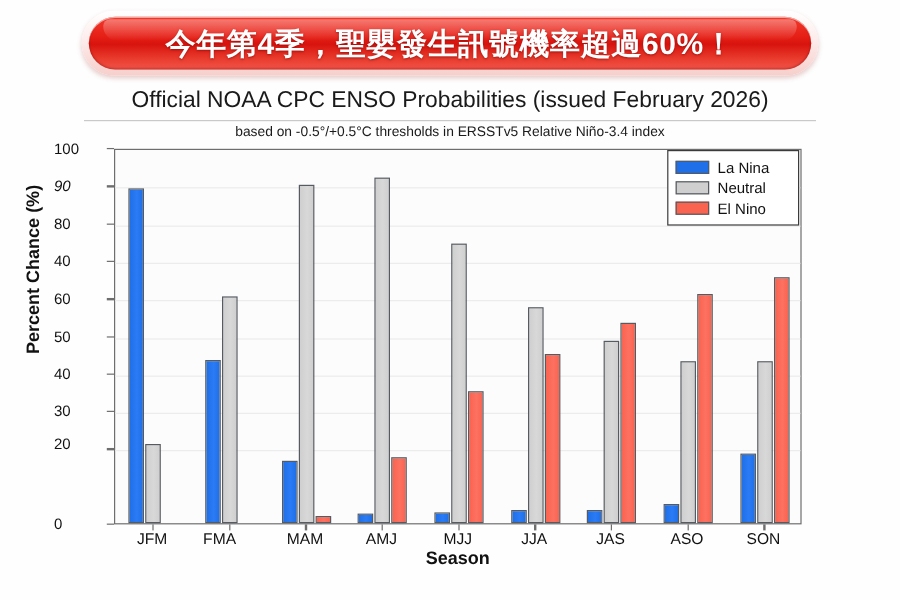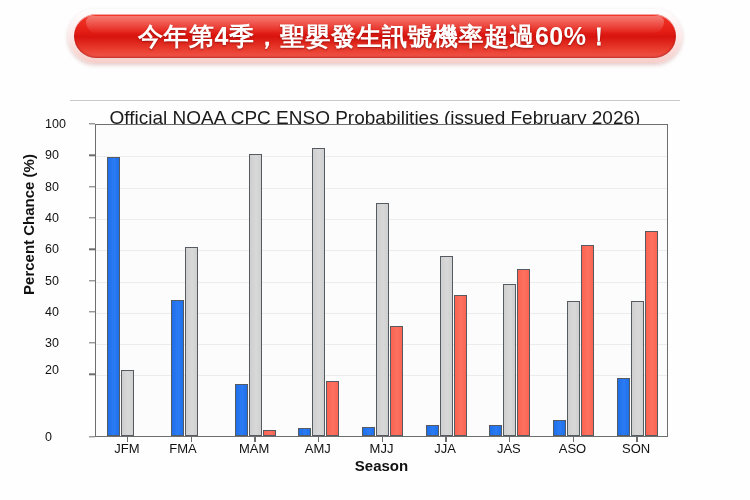--- a/index.html
+++ b/index.html
@@ -45,21 +45,20 @@
     text-shadow: 0 1px 2px rgba(110,0,0,.55);
     white-space: nowrap;
   }
 
   
   .chart-title {
     position: absolute; left: 0; top: 73px; width: 750px;
     text-align: center;
     font-size: 19px; color: #1a1a1a;
     white-space: nowrap;
-    margin-top: 34px;
   }
   .title-rule {
     position: absolute; left: 70px; top: 100px; width: 610px;
     height: 1px; background: #c9c9c9;
   }
   .chart-subtitle {
     position: absolute; left: 0; top: 104px; width: 750px;
     text-align: center;
     font-size: 11.5px; color: #1a1a1a;
     white-space: nowrap;
@@ -148,40 +147,41 @@
   <div class="banner-wrap">
     <div class="banner-ring"></div>
     <div class="banner-pill">
       <div class="banner-gloss"></div>
     </div>
     <div class="banner-text">今年第4季，聖嬰發生訊號機率超過60%！</div>
   </div>
 
   <div class="chart-title">Official NOAA CPC ENSO Probabilities (issued February 2026)</div>
   <div class="title-rule"></div>
+  <div class="chart-subtitle">based on -0.5°/+0.5°C thresholds in ERSSTv5 Relative Niño-3.4 index</div>
 
   <div class="y-axis-title">Percent Chance (%)</div>
   <div id="y-axis">
       <div class="ytick-label" style="top: 437px; position: absolute; left: 45px; width: 44px;">0</div>
       <div class="ytick-mark" style="top: 437px;"></div>
       <div class="ytick-label" style="top: 370px; position: absolute; left: 45px; width: 44px;">20</div>
       <div class="ytick-mark" style="top: 374.4px;"></div>
       <div class="ytick-label" style="top: 343.1px; position: absolute; left: 45px; width: 44px;">30</div>
       <div class="ytick-mark" style="top: 343.1px;"></div>
       <div class="ytick-label" style="top: 311.8px; position: absolute; left: 45px; width: 44px;">40</div>
       <div class="ytick-mark" style="top: 311.8px;"></div>
       <div class="ytick-label" style="top: 280.5px; position: absolute; left: 45px; width: 44px;">50</div>
       <div class="ytick-mark" style="top: 280.5px;"></div>
       <div class="ytick-label" style="top: 249.2px; position: absolute; left: 45px; width: 44px;">60</div>
       <div class="ytick-mark" style="top: 249.2px;"></div>
       <div class="ytick-label" style="top: 217.9px; position: absolute; left: 45px; width: 44px;">40</div>
       <div class="ytick-mark" style="top: 217.9px;"></div>
       <div class="ytick-label" style="top: 186.6px; position: absolute; left: 45px; width: 44px;">80</div>
       <div class="ytick-mark" style="top: 186.6px;"></div>
-      <div class="ytick-label" style="top: 155.3px; position: absolute; left: 45px; width: 44px;">90</div>
+      <div class="ytick-label" style="top: 155.3px; position: absolute; left: 45px; width: 44px; font-style: italic;">90</div>
       <div class="ytick-mark" style="top: 155.3px;"></div>
       <div class="ytick-label" style="top: 124px; position: absolute; left: 45px; width: 44px;">100</div>
       <div class="ytick-mark" style="top: 124px;"></div>
     </div>
 
   <div class="plot" id="plot">
       <div class="grid-line" style="top: 250.4px;"></div>
       <div class="grid-line" style="top: 219.1px;"></div>
       <div class="grid-line" style="top: 187.8px;"></div>
       <div class="grid-line" style="top: 156.5px;"></div>
@@ -231,15 +231,29 @@
       <div class="xtick-label" style="left: 410.167px;">JJA</div>
       <div class="xtick-mark" style="left: 508.833px;"></div>
       <div class="xtick-label" style="left: 473.833px;">JAS</div>
       <div class="xtick-mark" style="left: 572.5px;"></div>
       <div class="xtick-label" style="left: 537.5px;">ASO</div>
       <div class="xtick-mark" style="left: 636.167px;"></div>
       <div class="xtick-label" style="left: 601.167px;">SON</div>
     </div>
   <div class="x-axis-title">Season</div>
 
+  <div class="legend" id="legend">
+      <div class="legend-row">
+        <span class="legend-swatch" style="background: rgb(31, 111, 232);"></span>
+        <span class="legend-text">La Nina</span>
+      </div>
+      <div class="legend-row">
+        <span class="legend-swatch" style="background: rgb(207, 207, 207);"></span>
+        <span class="legend-text">Neutral</span>
+      </div>
+      <div class="legend-row">
+        <span class="legend-swatch" style="background: rgb(250, 99, 80);"></span>
+        <span class="legend-text">El Nino</span>
+      </div>
+    </div>
 
 
 </div>
 
 </body></html>

